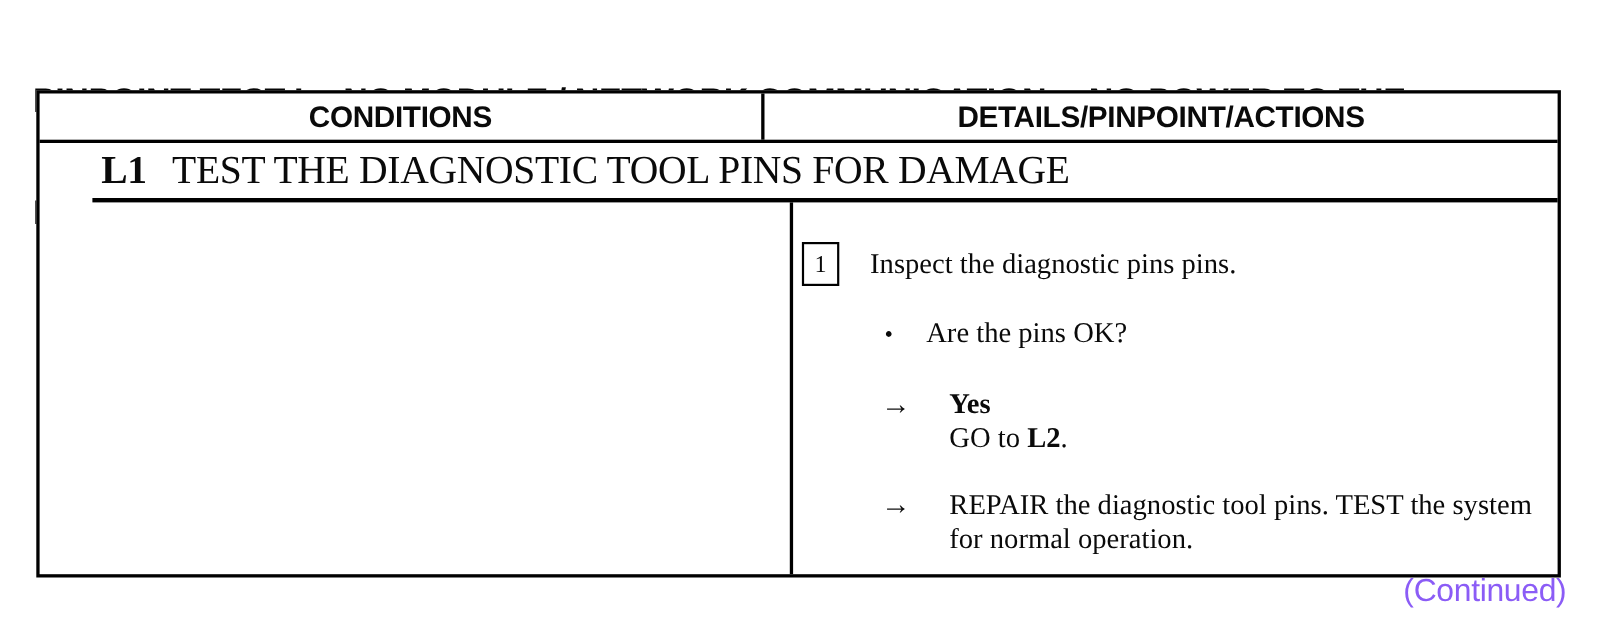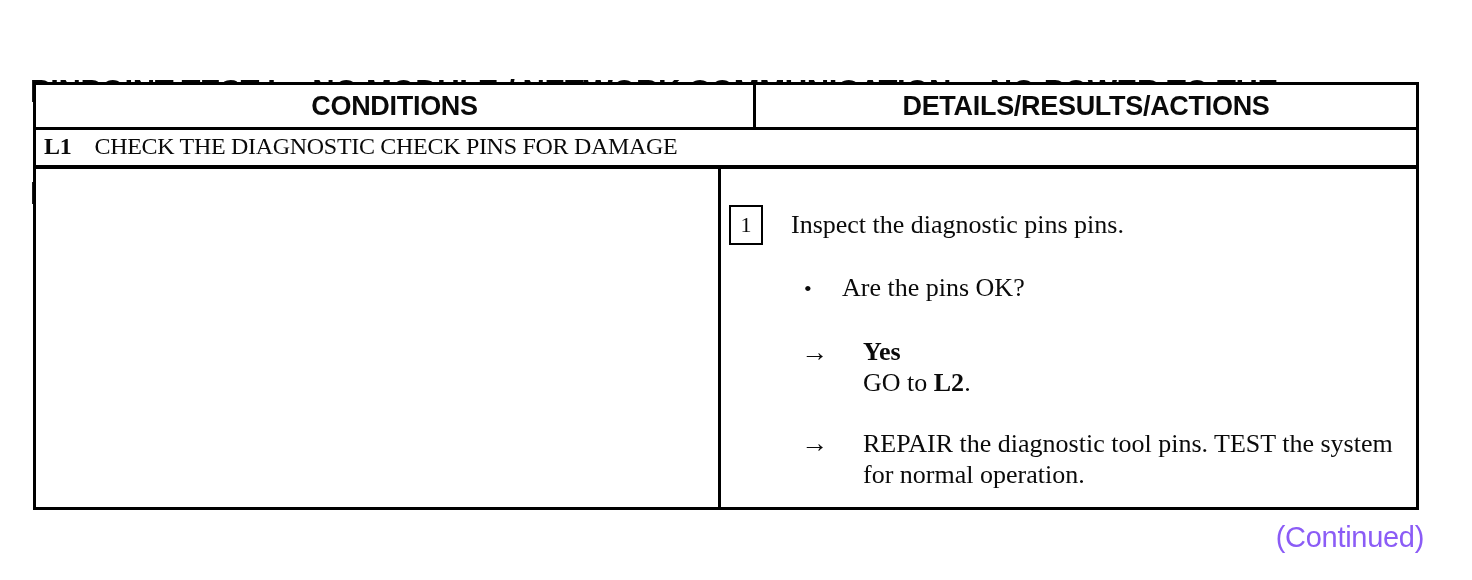--- a/index.html
+++ b/index.html
@@ -48,33 +48,34 @@
     font-weight: bold;
     font-size: 27px;
     letter-spacing: -0.3px;
   }
   .header-cell {
     text-align: center;
     padding: 6px 0 5px 0;
     box-sizing: border-box;
   }
   .header-cell.left {
-    width: 720px;
+    width: 659px;
     border-right: 3px solid #000;
   }
   .header-cell.right { flex: 1; }
 
   .step-title-row {
     display: flex;
     align-items: flex-end;
     border-bottom: 4px solid #000;
     padding: 3px 0 5px 8px;
-    font-size: 24px;
+    font-size: 36px;
     letter-spacing: -0.3px;
     white-space: nowrap;
+    margin-left: 48px;
   }
   .step-id {
     font-weight: bold;
     margin-right: 23px;
   }
 
   .body-row {
     display: flex;
     height: 338px;
   }
@@ -157,26 +158,26 @@
 
 <div class="doc-title">
   <div>PINPOINT TEST L:  NO MODULE / NETWORK COMMUNICATION —NO POWER TO THE</div>
   <div>DIAGNOSTIC TOOL</div>
 </div>
 
 <div class="pinpoint-table">
 
   <div class="header-row">
     <div class="header-cell left">CONDITIONS</div>
-    <div class="header-cell right">DETAILS/RESULTS/ACTIONS</div>
+    <div class="header-cell right">DETAILS/PINPOINT/ACTIONS</div>
   </div>
 
   <div class="step-title-row">
     <span class="step-id">L1</span>
-    <span class="step-name">CHECK THE DIAGNOSTIC CHECK PINS FOR DAMAGE</span>
+    <span class="step-name">TEST THE DIAGNOSTIC TOOL PINS FOR DAMAGE</span>
   </div>
 
   <div class="body-row">
     <div class="body-cell-left"></div>
 
     <div class="body-cell-right">
 
       <div class="step-line">
         <div class="step-number-box">1</div>
         <div class="step-instruction">Inspect the diagnostic pins pins.</div>

